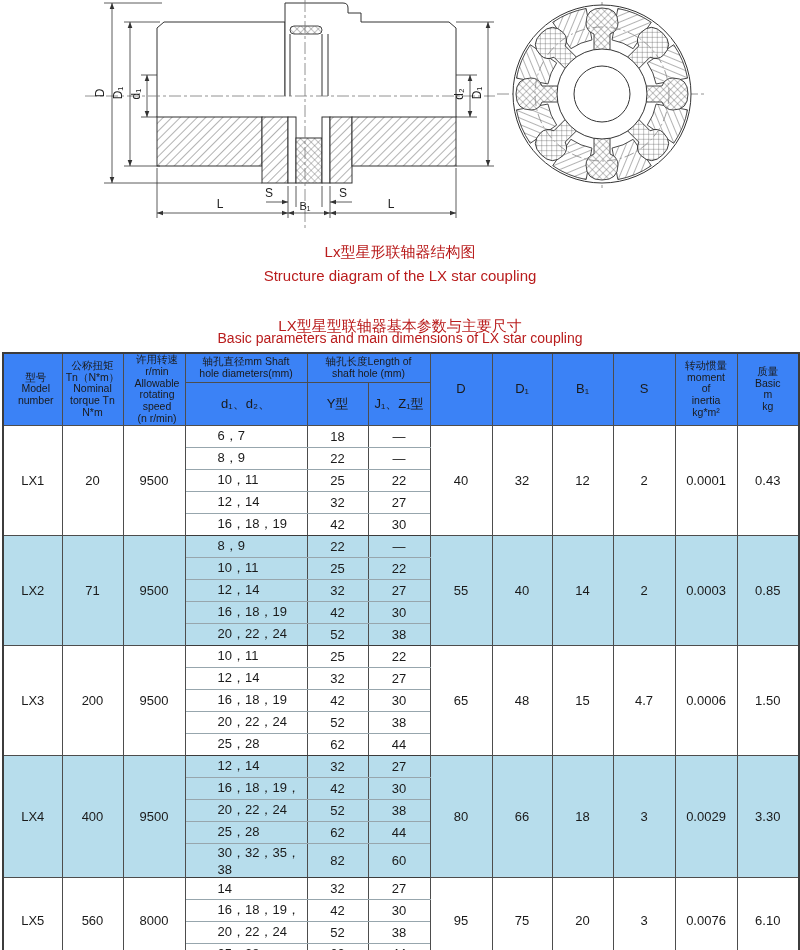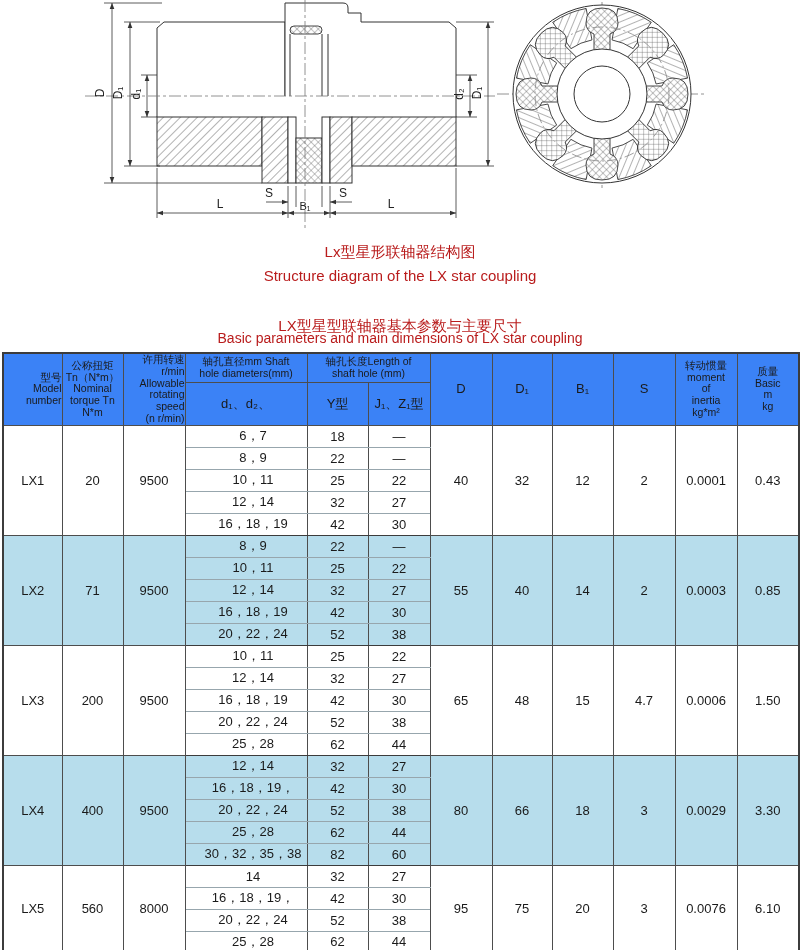--- a/index.html
+++ b/index.html
@@ -14,25 +14,25 @@
   table.params{position:absolute;top:352px;left:2px;width:796px;table-layout:fixed;
         border-collapse:collapse;border:2px solid #3c3c3c;}
   table.params th, table.params td{border:1px solid #4d4d4d;padding:0;text-align:center;
         vertical-align:middle;overflow:hidden;}
   thead th{background:#3b82f6;font-weight:normal;font-size:10.5px;line-height:1.12;
         white-space:pre-line;}
   thead tr.h1{height:28px;}
   thead tr.h2{height:40px;}
   thead th.big{font-size:13px;}
   thead th.mid{font-size:13px;}
-  thead th.al{text-align:right;padding-left:6px;}
+  thead th.al{text-align:center;padding-left:6px;}
   tbody tr{height:22px;}
   tbody td{font-size:13px;background:#ffffff;}
   tbody tr.shaded td{background:#b7ddec;}
-  tbody td.dcol{text-align:center;padding-left:14px;}
+  tbody td.dcol{text-align:left;padding-left:32px;}
   
   tbody td.sub{border-top-color:#97a6ad;border-bottom-color:#97a6ad;}
   tbody tr.main-start td{border-top-color:#3c3c3c;}
   tbody tr.main-end td.sub{border-bottom-color:#3c3c3c;}
 </style>
 </head>
 <body>
 
 <div class="page">
 

